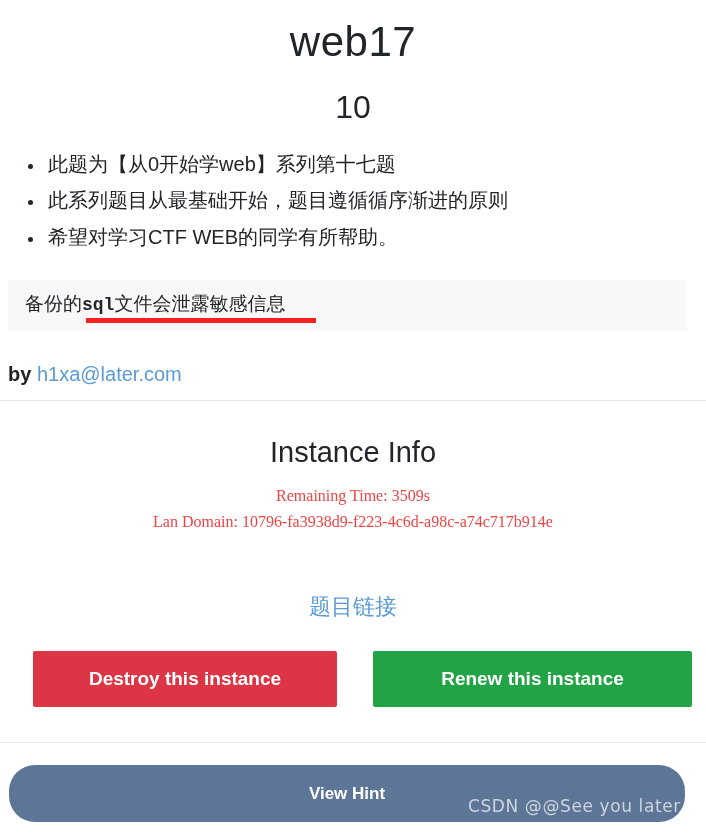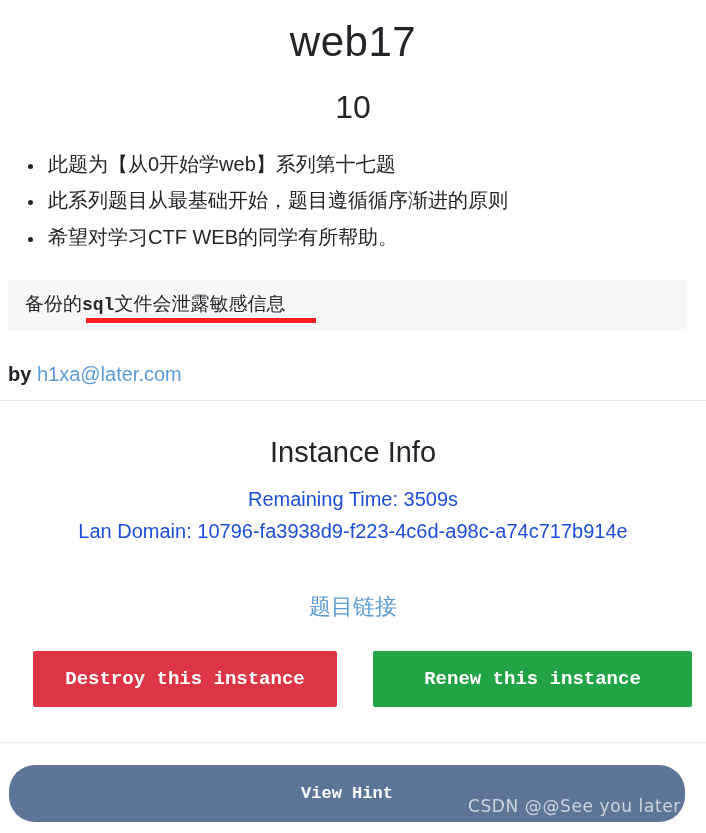--- a/index.html
+++ b/index.html
@@ -122,44 +122,45 @@
     font-weight: normal;
     color: #212529;
     margin: 0;
   }
   .instance-meta {
     position: absolute;
     left: 53px;
     top: 483px;
     width: 600px;
     text-align: center;
-    font-size: 20px;
+    font-size: 16px;
     line-height: 1.62;
-    color: #1d4ed8;
+    color: #ef4444;
+    font-family: Liberation Serif, serif;
   }
   .instance-link-wrap {
     position: absolute;
     left: 0;
     top: 592px;
     width: 706px;
     text-align: center;
   }
   .instance-link {
     font-size: 22px;
     color: #5b9bd5;
     text-decoration: none;
   }
 
   
   .btn {
     position: absolute;
     border: 0;
     border-radius: 2px;
     color: #ffffff;
-    font-family: Liberation Mono, monospace;
+    font-family: Liberation Sans, sans-serif;
     font-size: 19px;
     font-weight: bold;
     text-align: center;
     cursor: pointer;
     padding: 0;
     line-height: 56px;
   }
   #btn-destroy {
     left: 33px;
     top: 651px;

